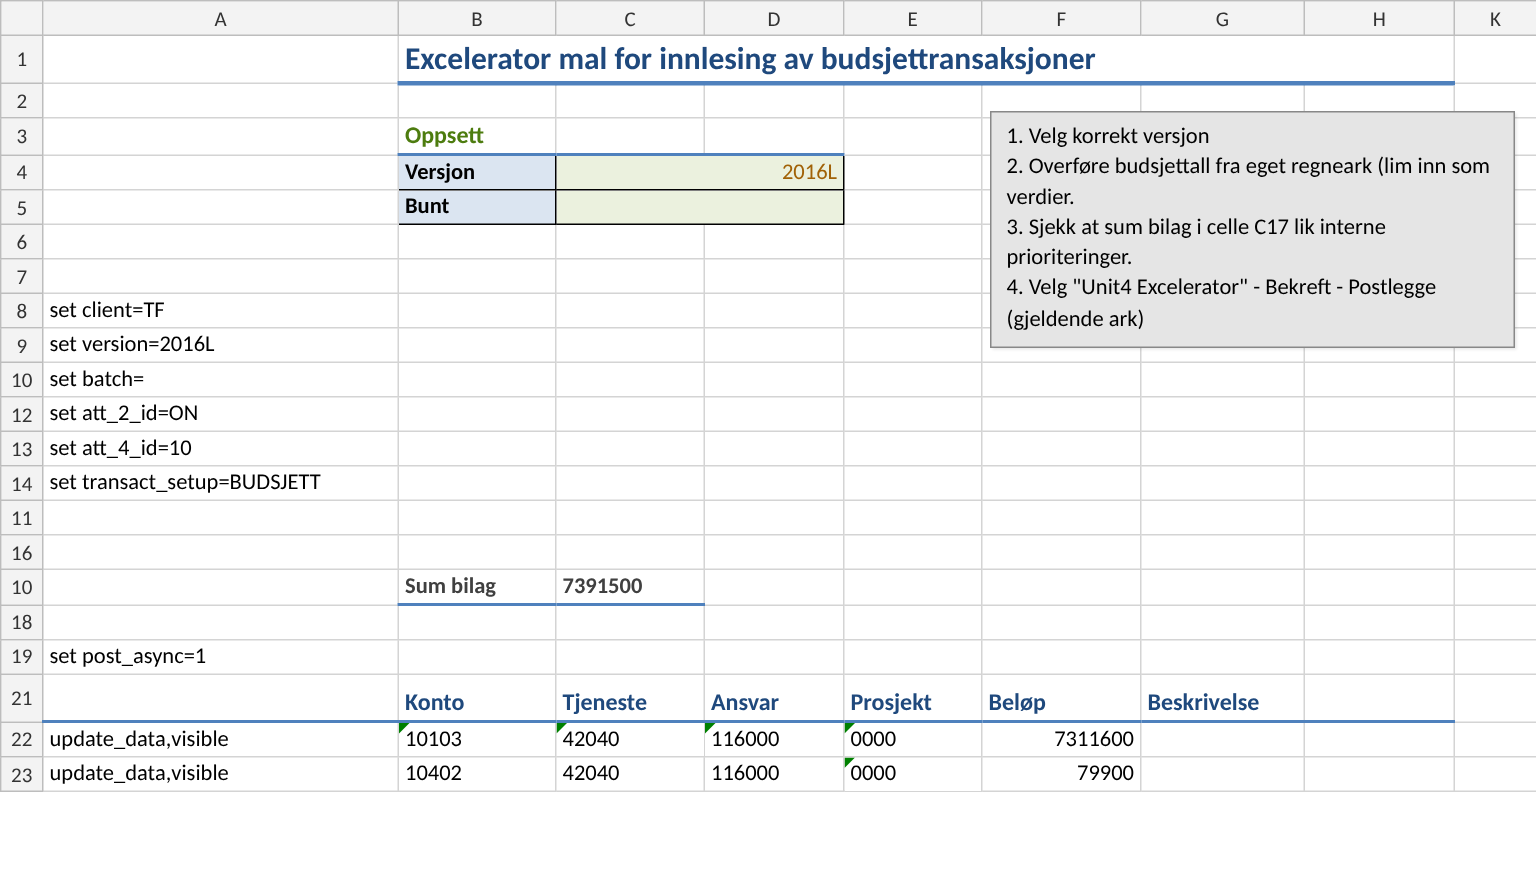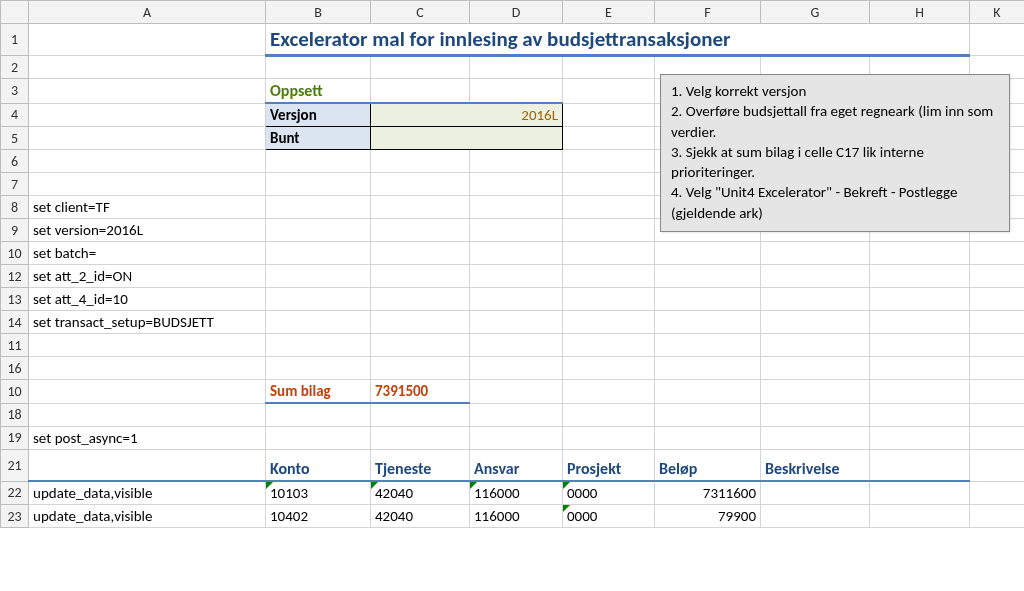--- a/index.html
+++ b/index.html
@@ -75,21 +75,21 @@
     background: #dbe5f1 !important;
     font-weight: bold;
     border: 1px solid #000 !important;
   }
   .oppsett-val {
     background: #ebf1de !important;
     border: 1px solid #000 !important;
   }
   .oppsett-val.red { color: #a16207; text-align: right; }
   .sumbilag-head {
-    color: #c2410c;
+    color: #404040;
     font-weight: bold;
     border-bottom: 2px solid #4f81bd !important;
   }
   .tblhdr {
     color: #1f497d;
     font-weight: bold;
     font-size: 16px;
     border-bottom: 2px solid #4f81bd !important;
   }
   .num { text-align: right; }

